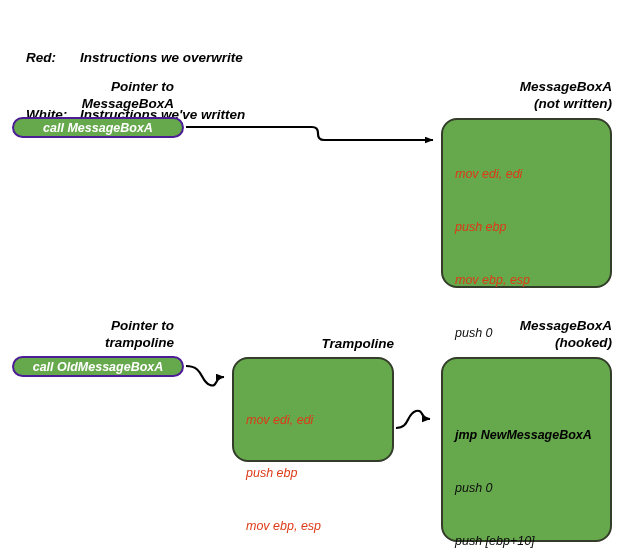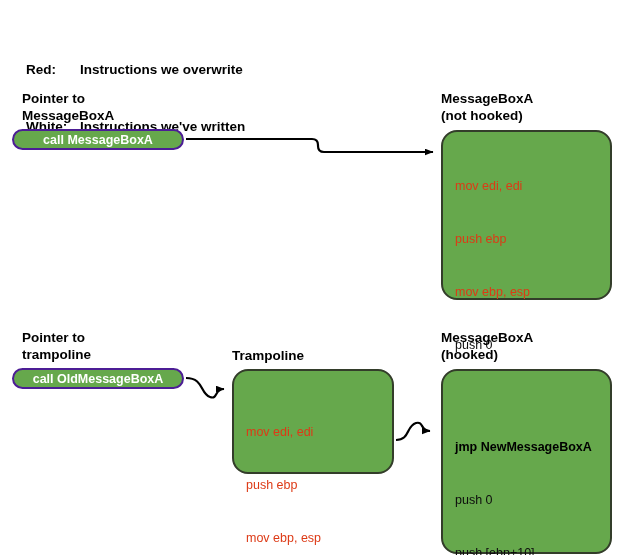--- a/index.html
+++ b/index.html
@@ -11,23 +11,24 @@
   body {
     width: 622px;
     height: 555px;
     position: relative;
     overflow: hidden;
     font-family: "Liberation Sans", sans-serif;
     color: #000000;
   }
   .canvas {
     position: absolute;
-    left: 0; top: 12px;
+    left: 0; top: 0;
     width: 622px;
     height: 400px;
+    font-style: italic;
   }
 
   
   .legend {
     position: absolute;
     left: 26px;
     top: 10px;
     font-size: 13.5px;
     font-weight: bold;
     line-height: 19px;
@@ -38,21 +39,21 @@
     display: inline-block;
     width: 54px;
   }
 
   
   .caption {
     position: absolute;
     font-size: 13.5px;
     font-weight: bold;
     line-height: 17px;
-    text-align: left;
+    text-align: right;
     color: #000;
   }
 
   
   .codebox {
     position: absolute;
     background: #66a84c;
     border: 2px solid #333d2a;
     border-radius: 16px;
     box-sizing: border-box;
@@ -131,21 +132,21 @@
     <span>Pointer to</span><br>
     <span>MessageBoxA</span>
   </div>
 
   <div class="pill" style="left:12px; top:117px; width:172px; height:21px;">
     <span>call MessageBoxA</span>
   </div>
 
   <div class="caption" style="left:441px; top:78px; width:171px;">
     <span>MessageBoxA</span><br>
-    <span>(not hooked)</span>
+    <span>(not written)</span>
   </div>
 
   <div class="codebox" style="left:441px; top:118px; width:171px; height:170px;">
     <div class="codelist" style="top:11px;">
       <span class="ins red">mov edi, edi</span>
       <span class="ins red">push ebp</span>
       <span class="ins red">mov ebp, esp</span>
       <span class="ins black">push 0</span>
       <span class="ins black">push [ebp+10]</span>
       <span class="ins black">push [ebp+0C]</span>

